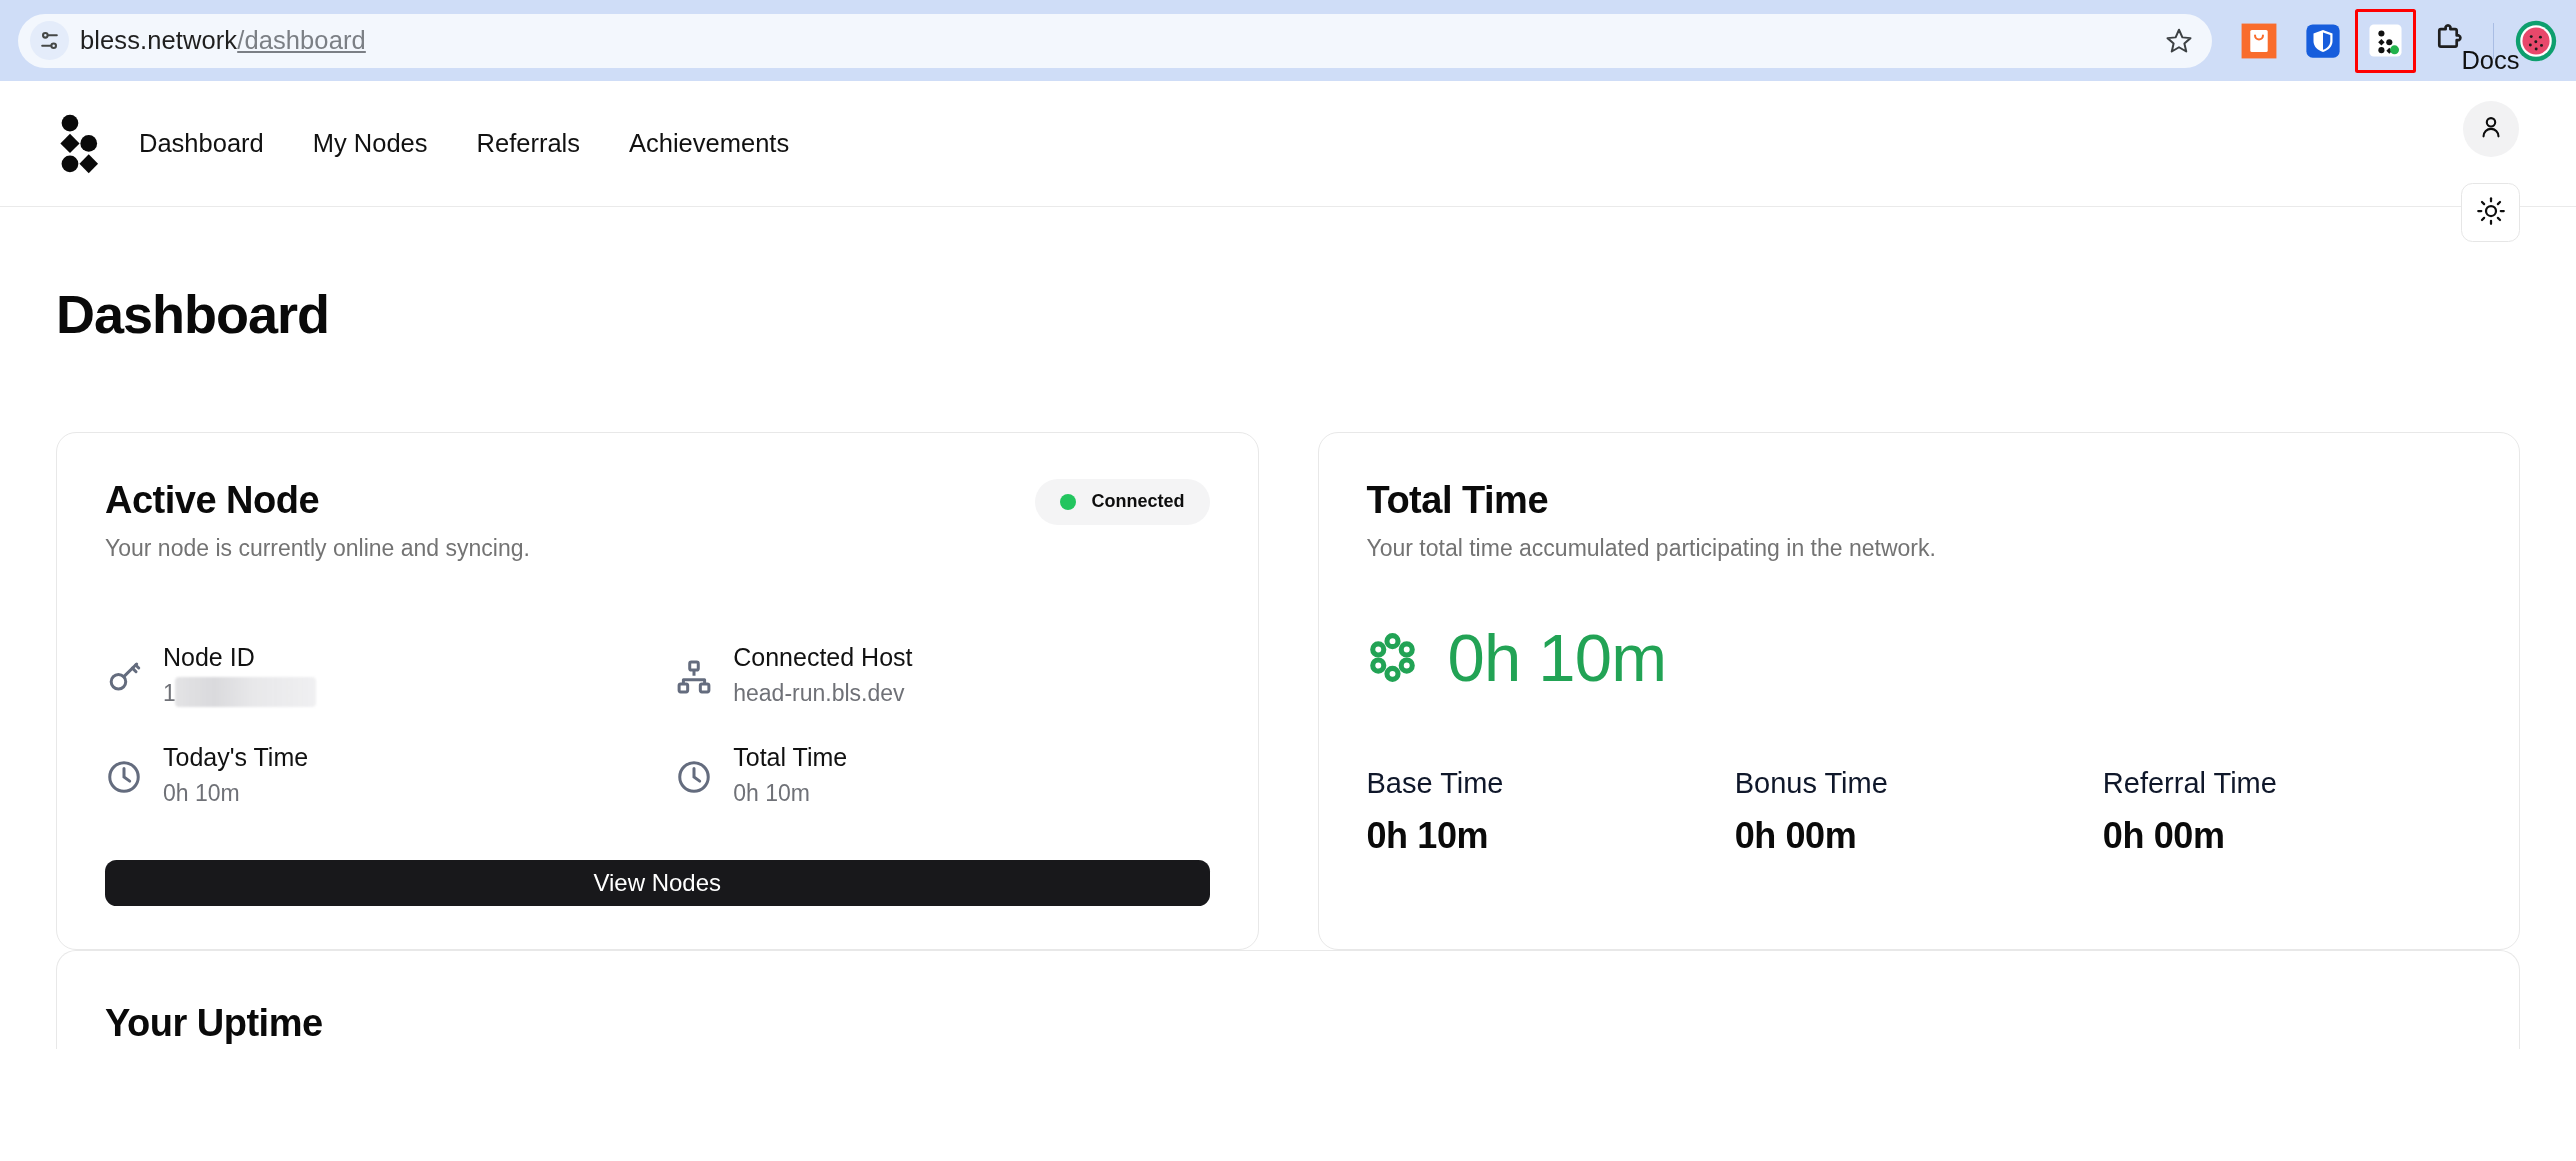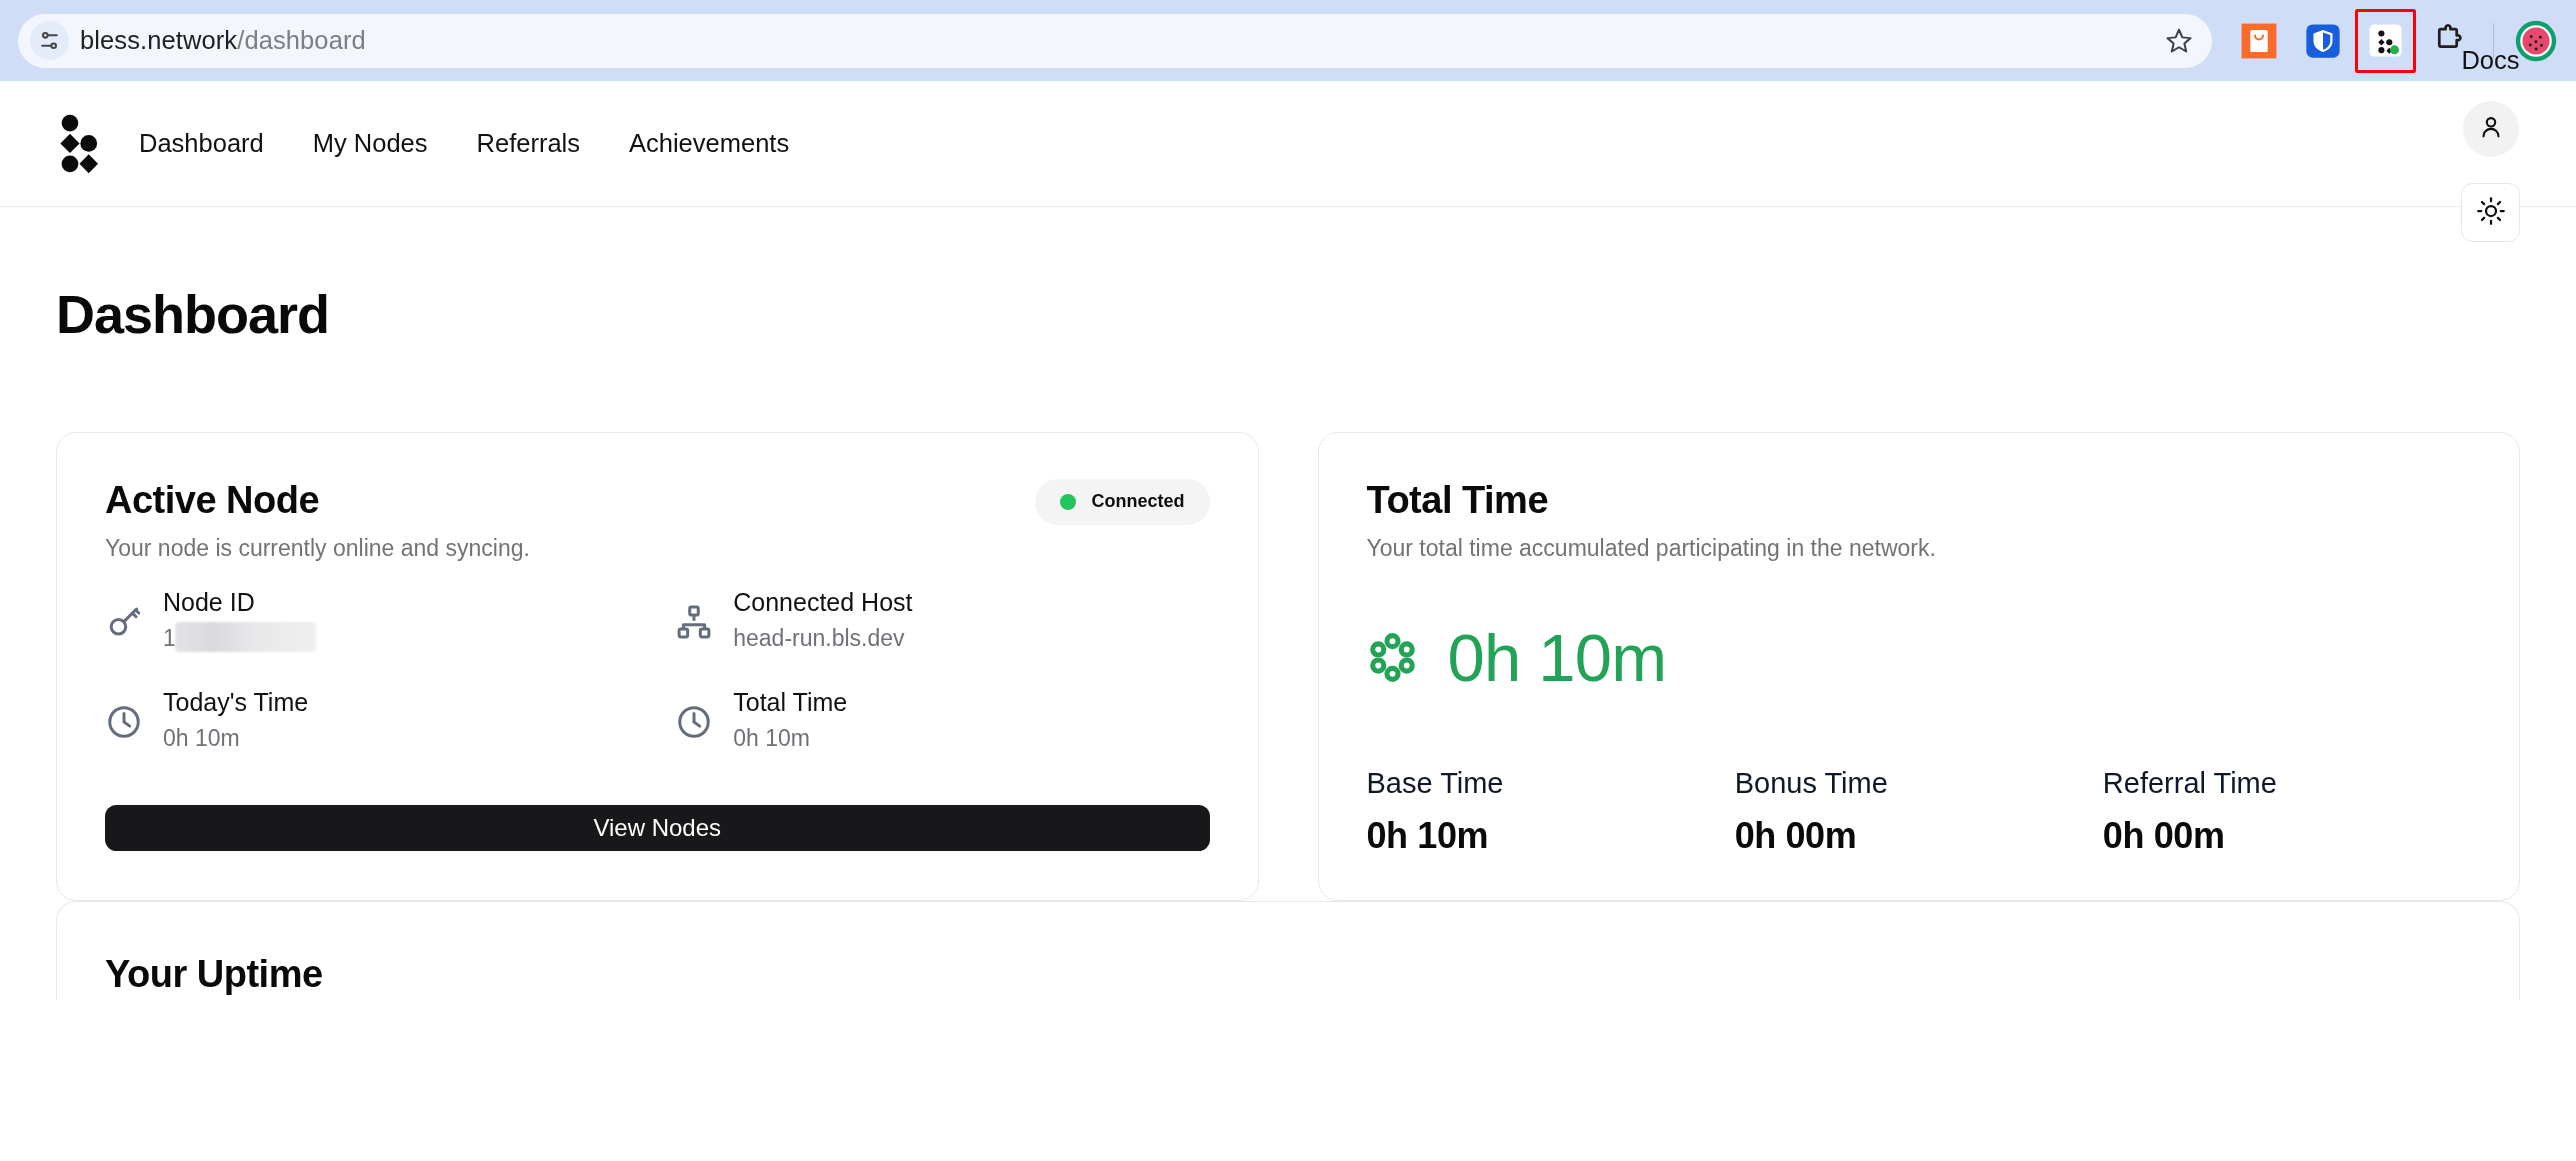--- a/index.html
+++ b/index.html
@@ -37,21 +37,21 @@
     background: #e4ecfa;
     display: flex; align-items: center; justify-content: center;
     flex: 0 0 auto;
   }
   .omni-url {
     font-size: 25.5px;
     color: #1f1f1f;
     white-space: nowrap;
     letter-spacing: 0.1px;
   }
-  .omni-url .path { color: #7b7f85; }
+  .omni-url .path { color: #7b7f85; text-decoration: underline; }
   .omni-star {
     width: 49px; height: 49px;
     display: flex; align-items: center; justify-content: center;
     flex: 0 0 auto;
     margin-left: auto;
   }
   .tb-icons {
     display: flex;
     align-items: center;
     gap: 0;
@@ -191,21 +191,21 @@
     font-size: 18px;
     font-weight: bold;
     color: #0d0d0d;
   }
 
   .detail-grid {
     display: grid;
     grid-template-columns: 1fr 1fr;
     row-gap: 53px;
     column-gap: 25px;
-    margin-top: 26px;
+    margin-top: 81px;
     gap: 36px;
   }
   .detail-item {
     display: flex;
     align-items: flex-start;
     gap: 20px;
   }
   .detail-icon {
     width: 38px; height: 38px;
     flex: 0 0 auto;

